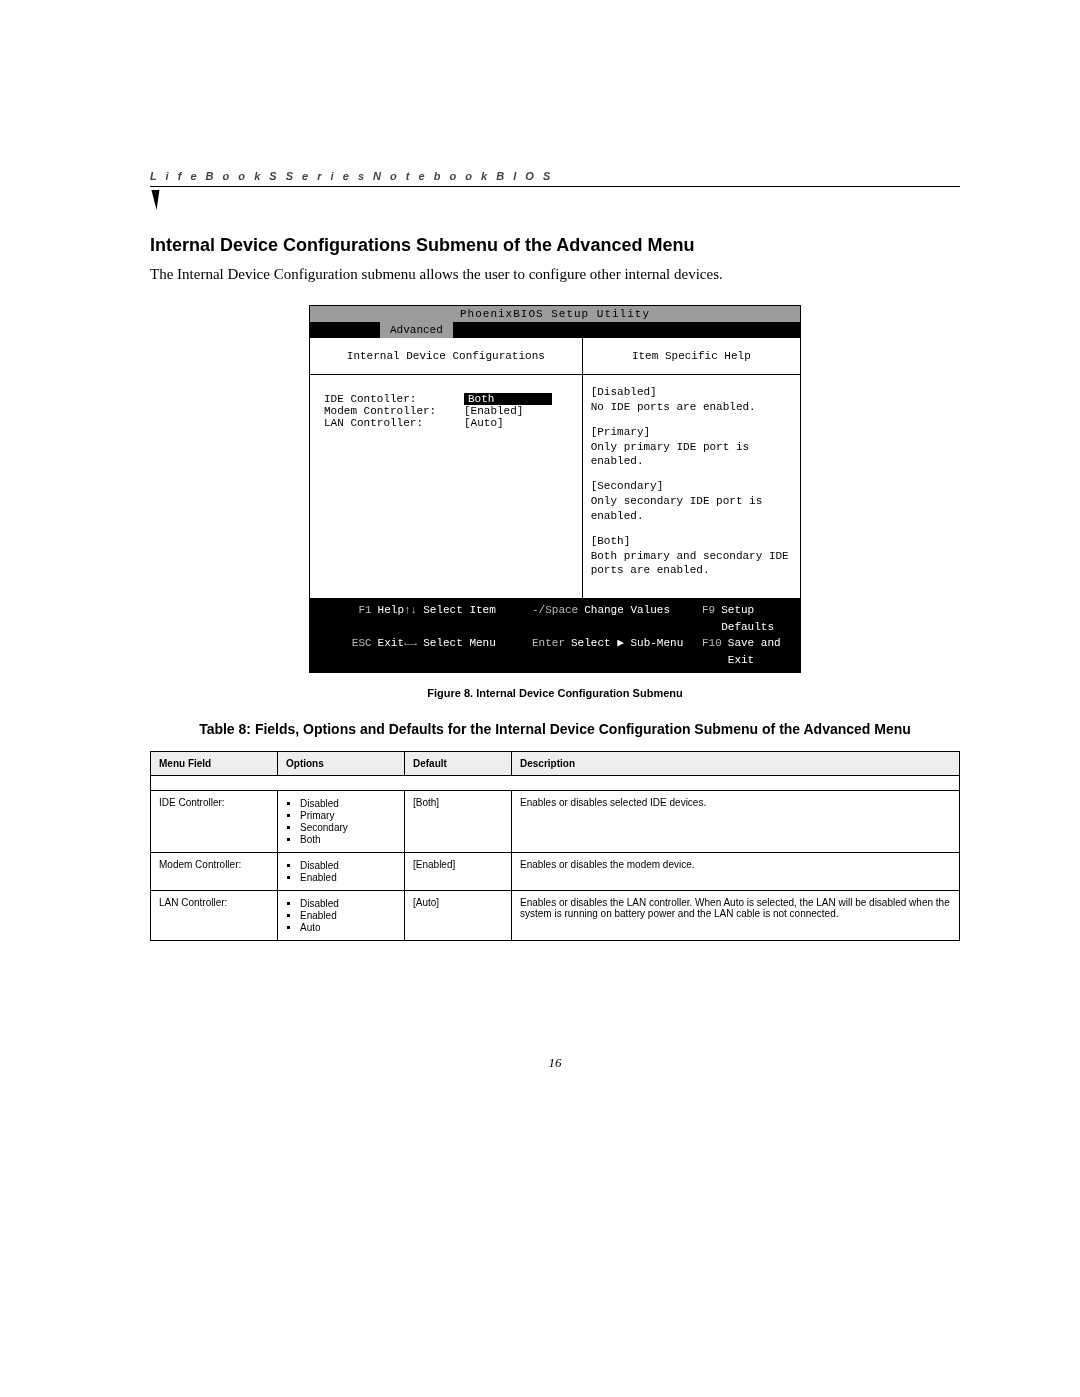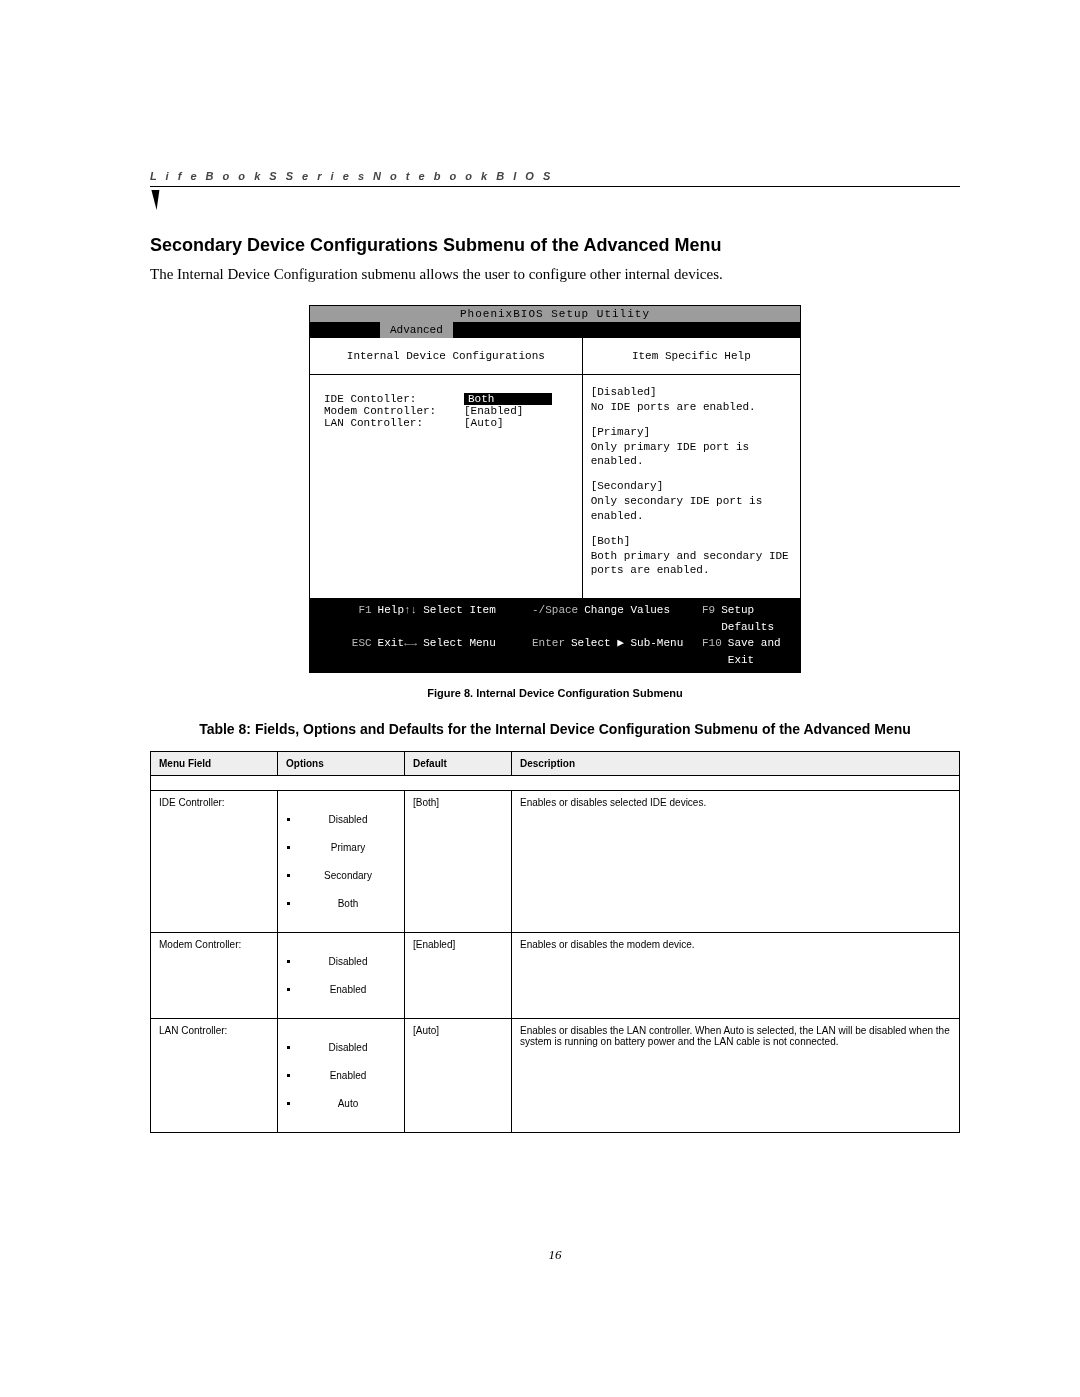--- a/index.html
+++ b/index.html
@@ -40,35 +40,35 @@
   .bios-foot .c3{width:170px;}
   .bios-foot .c4{flex:1;}
   .bios-foot .k{color:#bbb;}
   .bios-foot .t{color:#fff;}
   .fig-cap{text-align:center;font-size:11px;font-weight:700;margin:14px 0 22px 0;}
   .table-cap{font-weight:700;font-size:14px;text-align:center;margin:0 0 14px 0;}
   table.spec{width:100%;border-collapse:collapse;font-size:10px;}
   table.spec th{background:#eeeeee;border:1px solid #000;text-align:left;padding:6px 8px;font-weight:700;}
   table.spec td{border:1px solid #000;padding:6px 8px;vertical-align:top;}
   table.spec ul{margin:0;padding-left:14px;}
-  table.spec ul li{list-style:square;margin:17px 0;text-align:center;}
+  table.spec ul li{list-style:square;margin:1px 0;}
   .sep td{padding:0;height:2px;border-left:1px solid #000;border-right:1px solid #000;border-top:none;border-bottom:1px solid #000;}
   .page-num{position:absolute;left:0;right:0;bottom:-130px;text-align:center;font-style:italic;
             font-family:Georgia,serif;font-size:13px;}
 </style>
 </head>
 <body>
 
 <div class="wedge"></div>
 
 <div class="page">
 
   <div class="running-head">L i f e B o o k   S   S e r i e s   N o t e b o o k   B I O S</div>
 
-  <div class="section-title">Secondary Device Configurations Submenu of the Advanced Menu</div>
+  <div class="section-title">Internal Device Configurations Submenu of the Advanced Menu</div>
   <p class="intro">The Internal Device Configuration submenu allows the user to configure other internal devices.</p>
 
   <div class="bios">
     <div class="bios-title">PhoenixBIOS Setup Utility</div>
     <div class="bios-menubar">
       <span class="active">Advanced</span>
     </div>
     <div class="bios-body">
       <div class="bios-left">
         <div class="bios-colhead">Internal Device Configurations</div>

